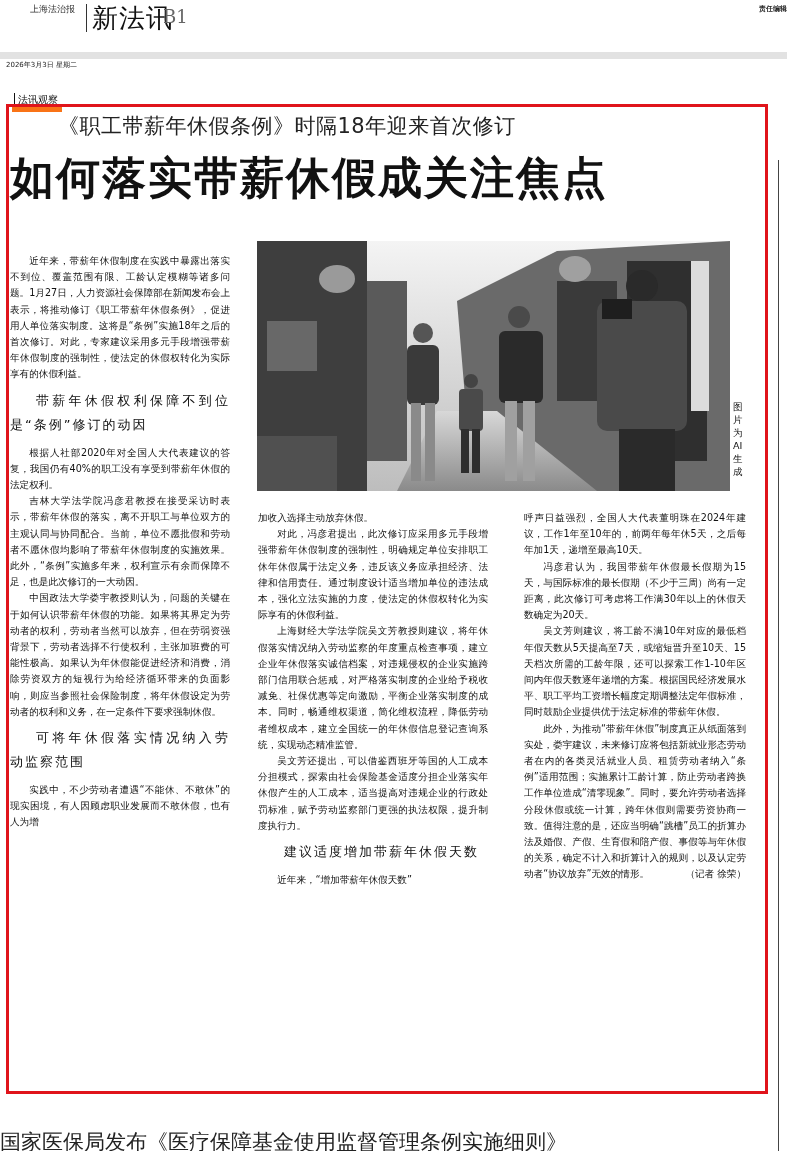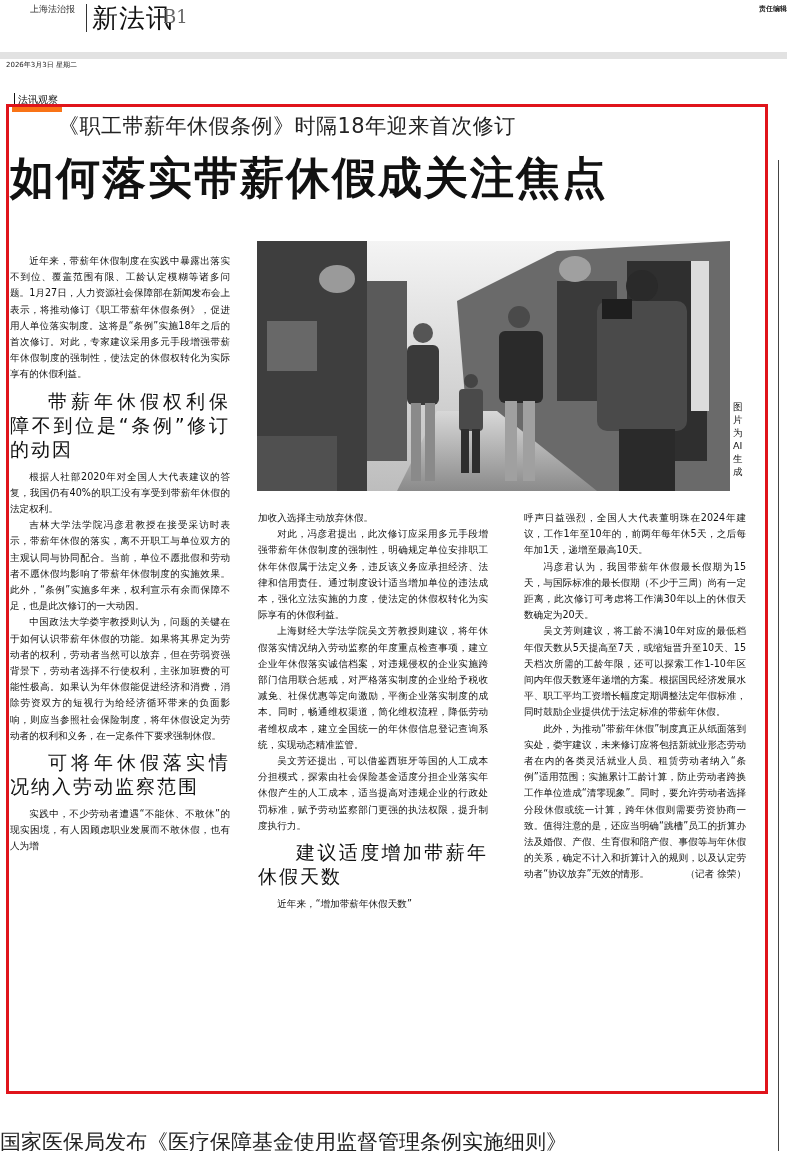--- a/index.html
+++ b/index.html
@@ -15,21 +15,21 @@
   .grey-band{position:absolute;left:0;top:52px;width:787px;height:7px;background:#e2e2e2;}
   .column-tag{position:absolute;left:12px;top:93px;font-size:10px;color:#111;border-bottom:5px solid #f97316;padding:0 4px 0 2px;}
   .column-tag:before{content:"";display:inline-block;width:1px;height:11px;background:#111;margin-right:3px;vertical-align:-1px;}
   .frame{position:absolute;left:6px;top:104px;width:762px;height:990px;border:3px solid #e0141b;box-sizing:border-box;}
   .right-rule{position:absolute;left:778px;top:160px;width:1px;height:1000px;background:#444;}
   .kicker{position:absolute;left:10px;top:112px;font-size:21px;color:#222;white-space:nowrap;letter-spacing:0.5px;padding-left:48px;}
   .headline{position:absolute;left:10px;top:148px;font-size:44px;font-weight:bold;font-family:"DejaVu Serif",serif;color:#111;white-space:nowrap;letter-spacing:2px;line-height:60px;}
   .col{position:absolute;font-size:9.6px;line-height:16.2px;color:#111;text-align:justify;}
   .col p{margin:0;text-indent:2em;}
   .col p.cont{text-indent:0;}
-  .col h3{margin:6px 0 8px 0;font-size:19px;font-weight:normal;line-height:24px;text-indent:2em;letter-spacing:2px;}
+  .col h3{margin:6px 0 8px 0;font-size:13px;font-weight:normal;line-height:24px;text-indent:2em;letter-spacing:2px;}
   .col1{left:10px;top:241px;width:220px;margin-top:12px;}
   .col2{left:258px;top:510px;width:230px;}
   .col3{left:496px;top:510px;width:222px;margin-left:28px;}
   .photo{position:absolute;left:257px;top:241px;width:473px;height:250px;overflow:hidden;background:#888;}
   .photo svg{display:block;}
   .photo-credit{position:absolute;left:733px;top:400px;width:12px;font-size:9.5px;line-height:13px;color:#111;word-break:break-all;}
   .signature{float:right;}
   .next-headline{position:absolute;left:0;top:1128px;font-size:21px;color:#222;white-space:nowrap;}
 </style>
 </head>

